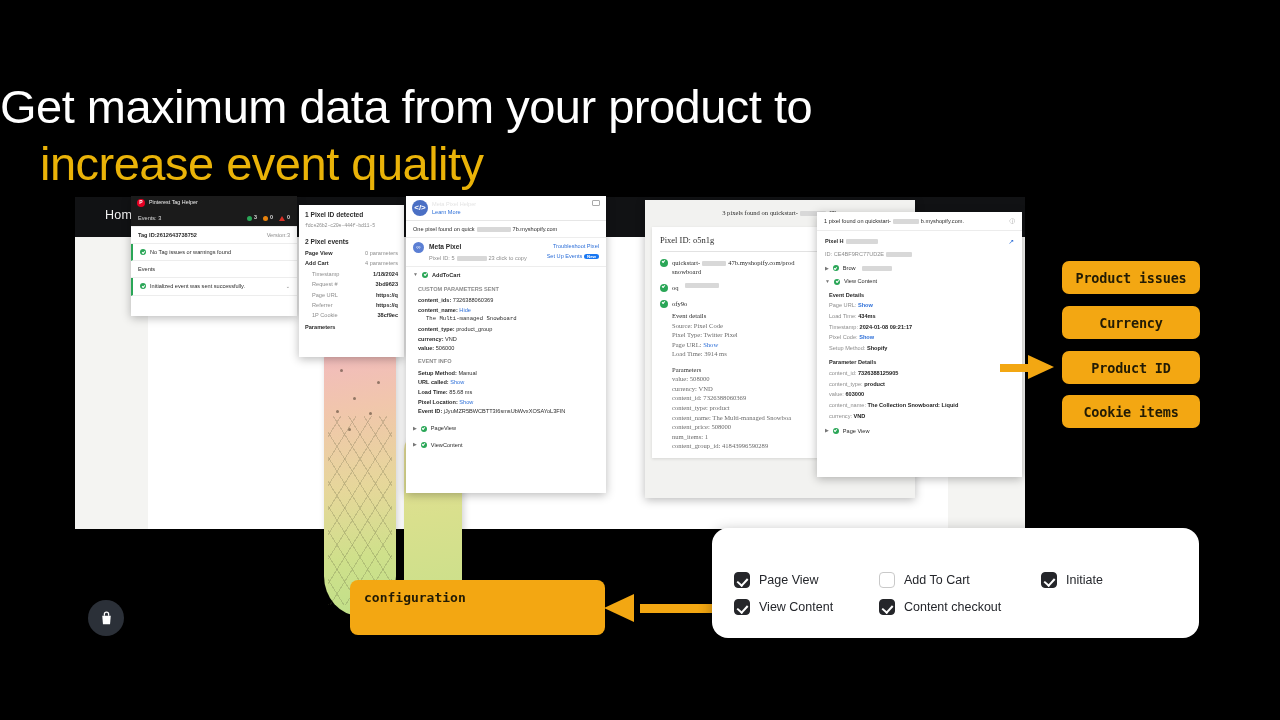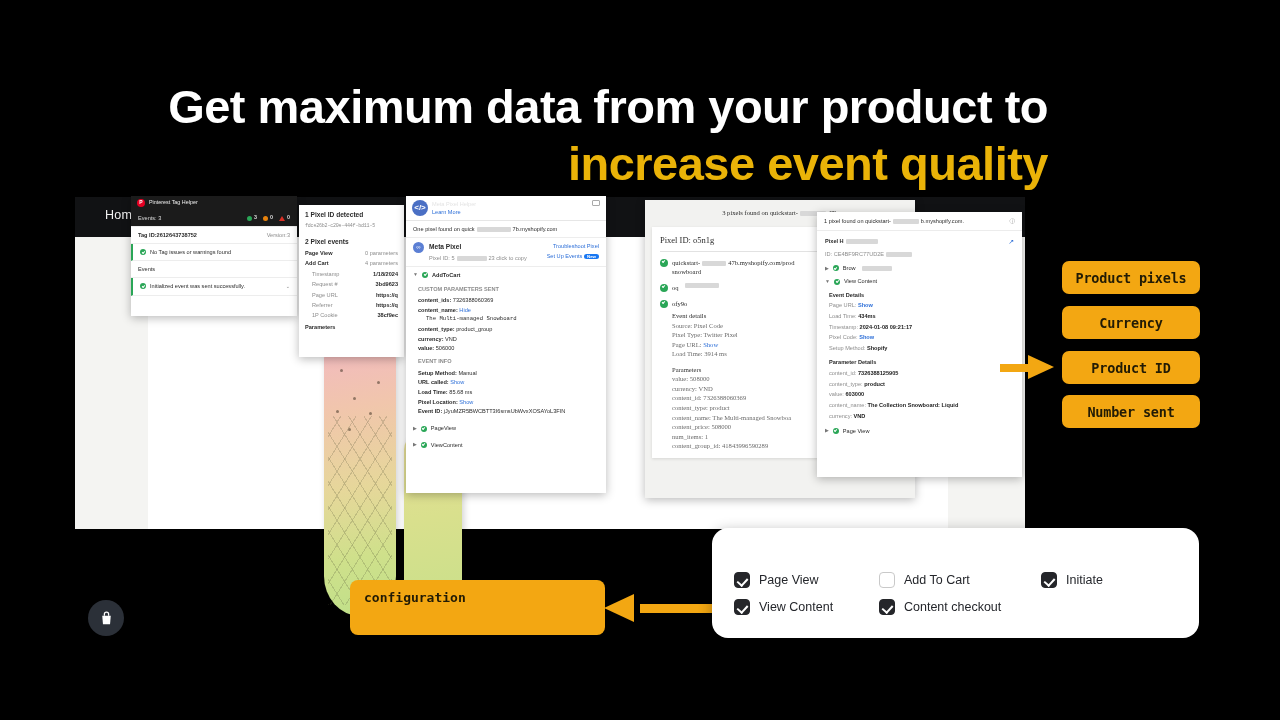--- a/index.html
+++ b/index.html
@@ -7,22 +7,22 @@
     width: 1280px; height: 720px;
     background: #000;
     font-family: "Liberation Sans", sans-serif;
     overflow: hidden;
   }
   #stage { position: relative; width: 1280px; height: 720px; background: #000; }
 
   
   .headline {
     position: absolute; left: 0; top: 82px; width: 1048px;
-    text-align: right; line-height: 1.08;
-    font-weight: 700; letter-spacing: -0.5px;
+    text-align: left; line-height: 1.08;
+    font-weight: 400; letter-spacing: -0.5px;
   }
   .headline .l1 { display: block; color: #ffffff; font-size: 47px; }
   .headline .l2 { display: block; color: #eab308; font-size: 47px; margin-top: 6px; padding-left: 40px; }
 
   
   .store-window {
     position: absolute; left: 75px; top: 197px; width: 950px; height: 332px;
     background: #f7f7f5; overflow: hidden;
   }
   .store-topbar {
@@ -478,24 +478,24 @@
         <span>Page View</span>
       </div>
     </div>
   </div>
 
   <div class="arrow-r">
     <span class="shaft"></span>
       <span class="head"></span>
   </div>
 
-  <div class="badge" id="b1">Product pixels</div>
+  <div class="badge" id="b1">Product issues</div>
   <div class="badge" id="b3">Product ID</div>
   <div class="badge" id="b2">Currency</div>
-  <div class="badge" id="b4">Number sent</div>
+  <div class="badge" id="b4">Cookie items</div>
 
   <div class="arrow-l">
     <span class="shaft"></span>
       <span class="head"></span>
   </div>
 
   <div class="callout">
     <div>configuration</div>
   </div>
 

